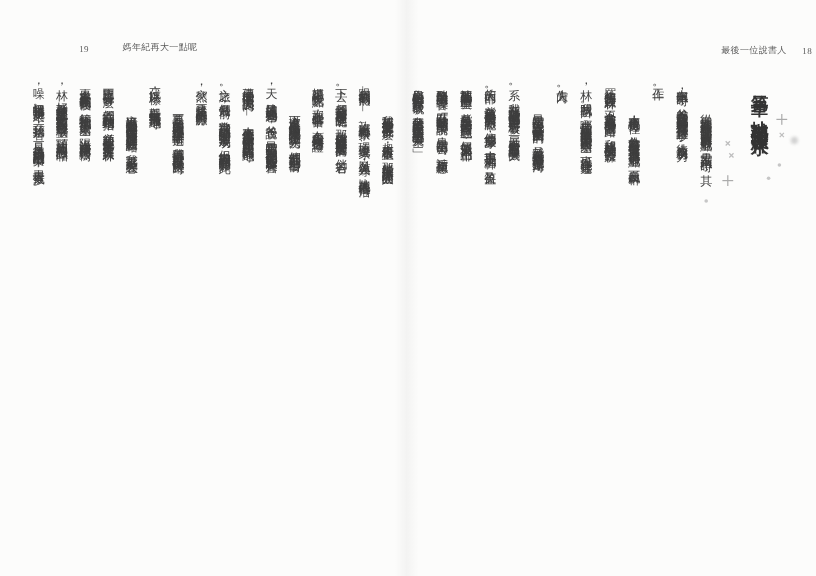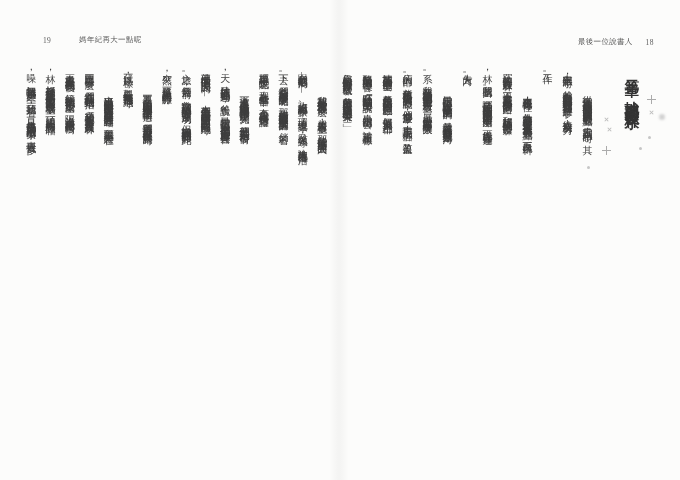--- a/index.html
+++ b/index.html
@@ -16,21 +16,21 @@
     font-family:"Liberation Serif","DejaVu Serif",serif;
   }
   .spread{position:relative;width:680px;height:480px;background:var(--paper);}
   .gutter{
     position:absolute;left:329px;top:0;width:20px;height:480px;
     background:linear-gradient(90deg,rgba(0,0,0,0) 0%,rgba(0,0,0,0.035) 50%,rgba(0,0,0,0) 100%);
   }
   .page{position:absolute;inset:0;}
   .running-head{
     position:absolute;display:flex;align-items:flex-end;
-    font-size:7.5px;letter-spacing:0.3px;color:var(--header-ink);
+    font-size:7.5px;letter-spacing:0.3px;color:var(--header-ink);margin-left:23px;
   }
   .running-left{top:35px;left:43px;gap:28px;}
   .running-right{top:37px;left:578px;gap:13px;}
   .pagenum{font-size:7.5px;}
   .runtitle{white-space:nowrap;}
   .chapter-title{
     position:absolute;left:622px;top:67px;margin:0;
     writing-mode:vertical-rl;text-orientation:mixed;
     font-size:14.5px;font-weight:700;letter-spacing:1.8px;
     width:20px;line-height:20px;white-space:nowrap;

